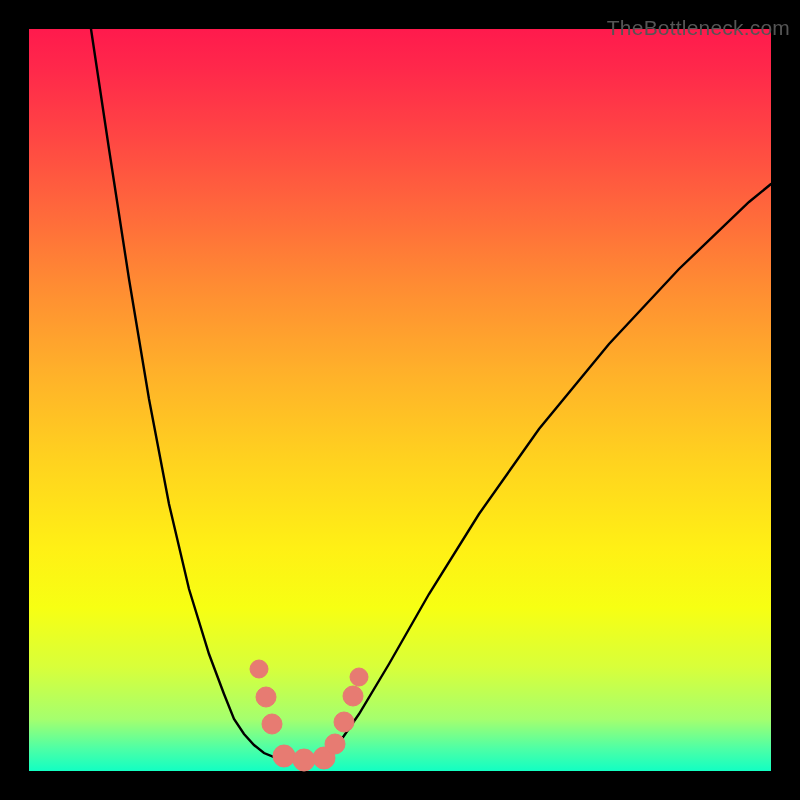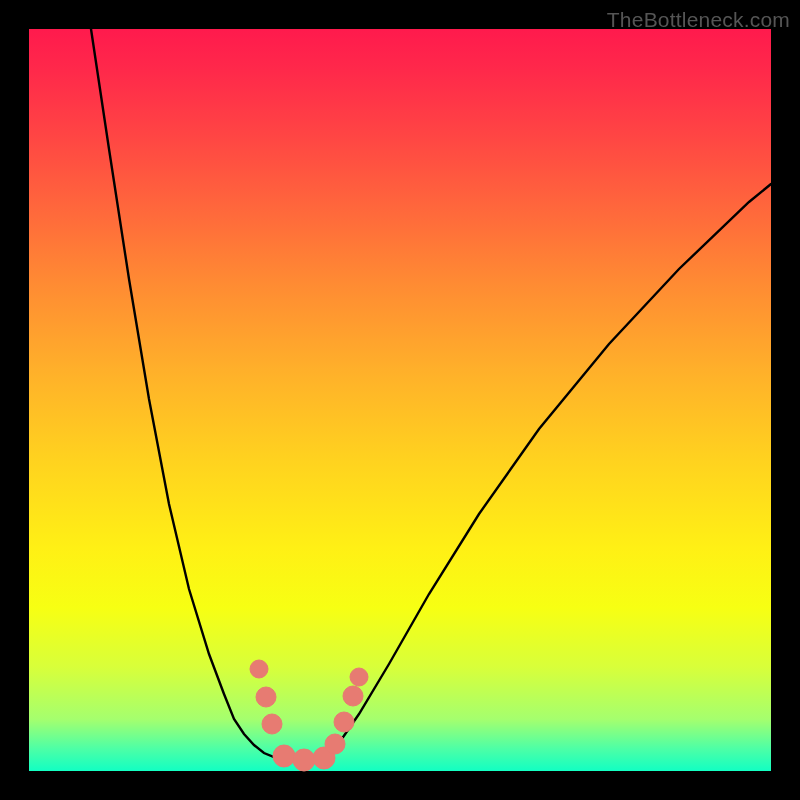--- a/index.html
+++ b/index.html
@@ -28,21 +28,21 @@
       #fff015 70%,
       #f7ff13 78%,
       #d8ff3a 86%,
       #a5ff6e 93%,
       #4dffa6 97%,
       #12ffc3 100%
     );
   }
   .watermark {
     position: absolute;
-    top: 8px;
+    top: 16px;
     right: 10px;
     color: #555;
     font-size: 21px;
     font-weight: 500;
     letter-spacing: 0.2px;
   }
   svg.curve {
     position: absolute;
     left: 0;
     top: 0;

